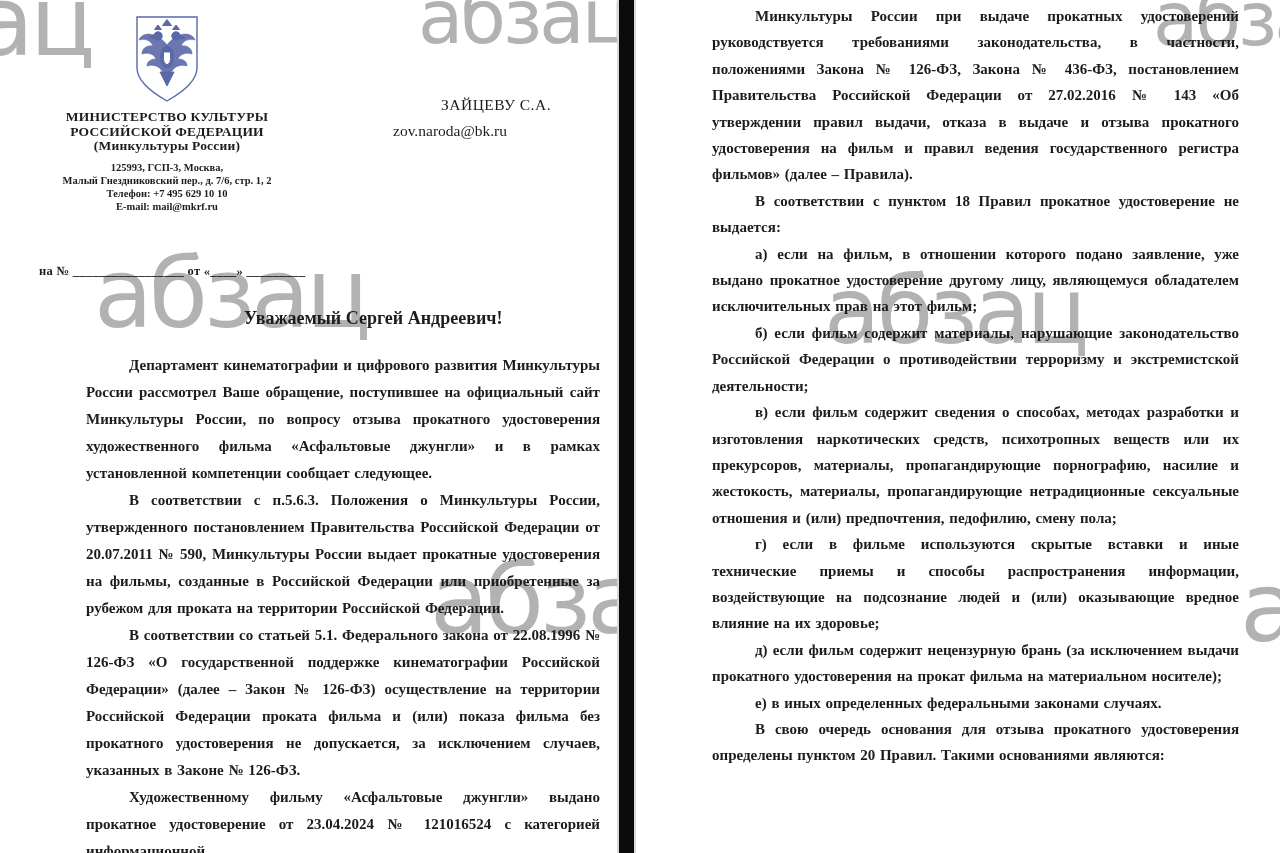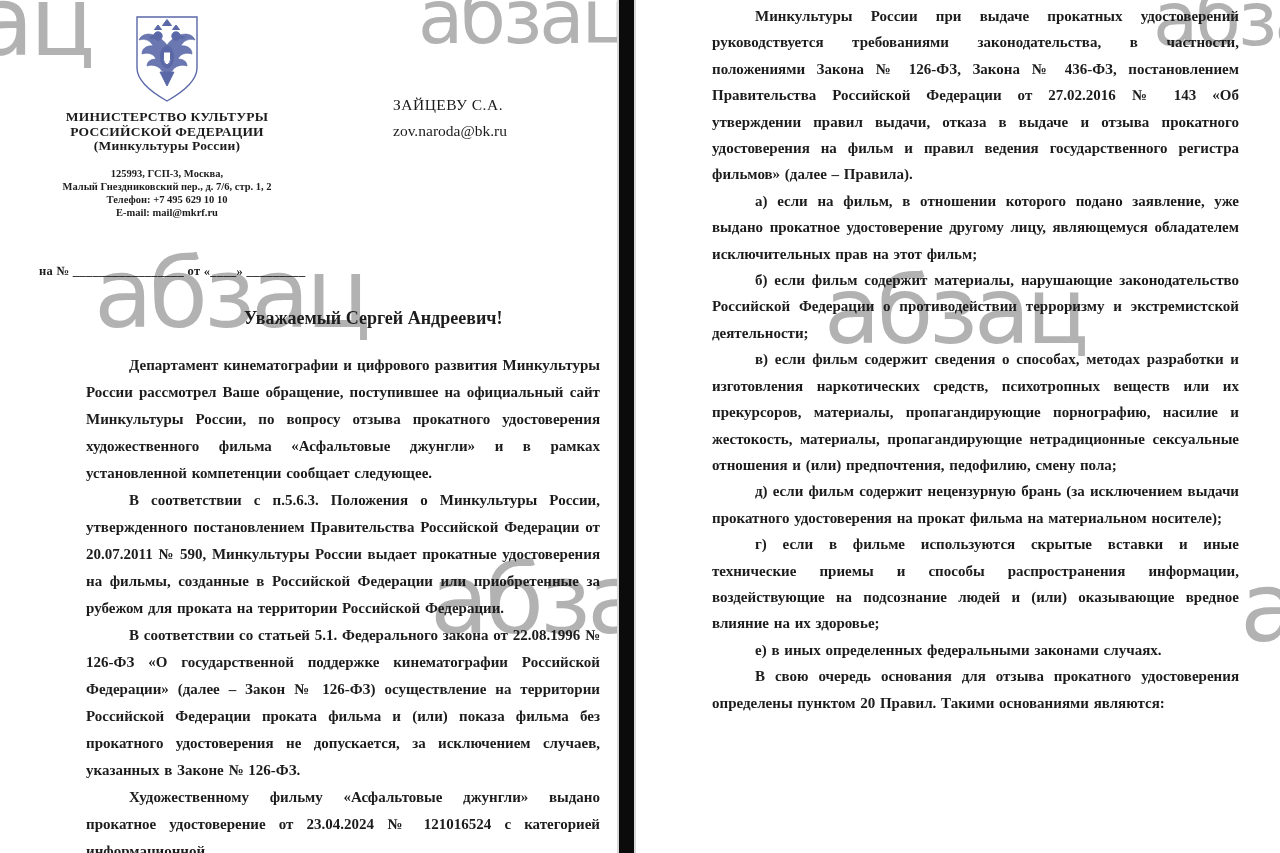--- a/index.html
+++ b/index.html
@@ -27,24 +27,24 @@
   .wm5{left:430px;top:544px;font-size:96px;}
   .wm3{left:517px;top:-24px;font-size:74px;letter-spacing:-3px;}
   .wm6{left:188px;top:258px;font-size:92px;}
   .wm7{left:604px;top:552px;font-size:96px;}
   .wm4{left:94px;top:238px;font-size:96px;}
 
   
   .letterhead{position:absolute;left:36px;top:14px;width:262px;text-align:center;z-index:2;}
   .emblem{display:inline-block;margin-bottom:2px;}
   .org-name{font-weight:bold;font-size:13.5px;line-height:14.5px;letter-spacing:.2px;}
-  .org-addr{font-weight:bold;font-size:10.5px;line-height:13px;margin-top:13px;}
+  .org-addr{font-weight:bold;font-size:10.5px;line-height:13px;margin-top:7px;}
 
   .recipient{position:absolute;left:393px;top:96px;z-index:2;font-size:15.5px;}
-  .recipient .addressee{letter-spacing:.5px;}
+  .recipient .addressee{letter-spacing:.5px;margin-left:48px;}
   .recipient .email{margin-top:8px;}
 
   .ref-line{position:absolute;left:39px;top:264px;z-index:2;font-weight:bold;font-size:12.5px;letter-spacing:.3px;}
 
   .salutation{position:absolute;left:244px;top:308px;z-index:2;font-weight:bold;font-size:18px;}
 
   
   .body-text{position:absolute;z-index:2;font-weight:bold;text-align:justify;}
   .body-left{left:86px;top:352px;width:514px;font-size:15px;line-height:27px;}
   .body-right{left:76px;top:3px;width:527px;font-size:15px;line-height:26.4px;}
@@ -111,21 +111,22 @@
 <div class="divider"></div>
 
 <div class="page page-right">
 
   <div class="wm wm3">абзац</div>
   <div class="wm wm6">абзац</div>
   <div class="wm wm7">абзац</div>
 
   <div class="body-text body-right">
     <p>Минкультуры России при выдаче прокатных удостоверений руководствуется требованиями законодательства, в частности, положениями Закона № 126-ФЗ, Закона № 436-ФЗ, постановлением Правительства Российской Федерации от 27.02.2016 № 143 «Об утверждении правил выдачи, отказа в выдаче и отзыва прокатного удостоверения на фильм и правил ведения государственного регистра фильмов» (далее – Правила).</p>
+    <p>В соответствии с пунктом 18 Правил прокатное удостоверение не выдается:</p>
     <p>а) если на фильм, в отношении которого подано заявление, уже выдано прокатное удостоверение другому лицу, являющемуся обладателем исключительных прав на этот фильм;</p>
     <p>б) если фильм содержит материалы, нарушающие законодательство Российской Федерации о противодействии терроризму и экстремистской деятельности;</p>
     <p>в) если фильм содержит сведения о способах, методах разработки и изготовления наркотических средств, психотропных веществ или их прекурсоров, материалы, пропагандирующие порнографию, насилие и жестокость, материалы, пропагандирующие нетрадиционные сексуальные отношения и (или) предпочтения, педофилию, смену пола;</p>
+    <p>г) если в фильме используются скрытые вставки и иные технические приемы и способы распространения информации, воздействующие на подсознание людей и (или) оказывающие вредное влияние на их здоровье;</p>
     <p>д) если фильм содержит нецензурную брань (за исключением выдачи прокатного удостоверения на прокат фильма на материальном носителе);</p>
-    <p>г) если в фильме используются скрытые вставки и иные технические приемы и способы распространения информации, воздействующие на подсознание людей и (или) оказывающие вредное влияние на их здоровье;</p>
     <p>е) в иных определенных федеральными законами случаях.</p>
     <p>В свою очередь основания для отзыва прокатного удостоверения определены пунктом 20 Правил. Такими основаниями являются:</p>
   </div>
 </div>
 
 </body></html>

